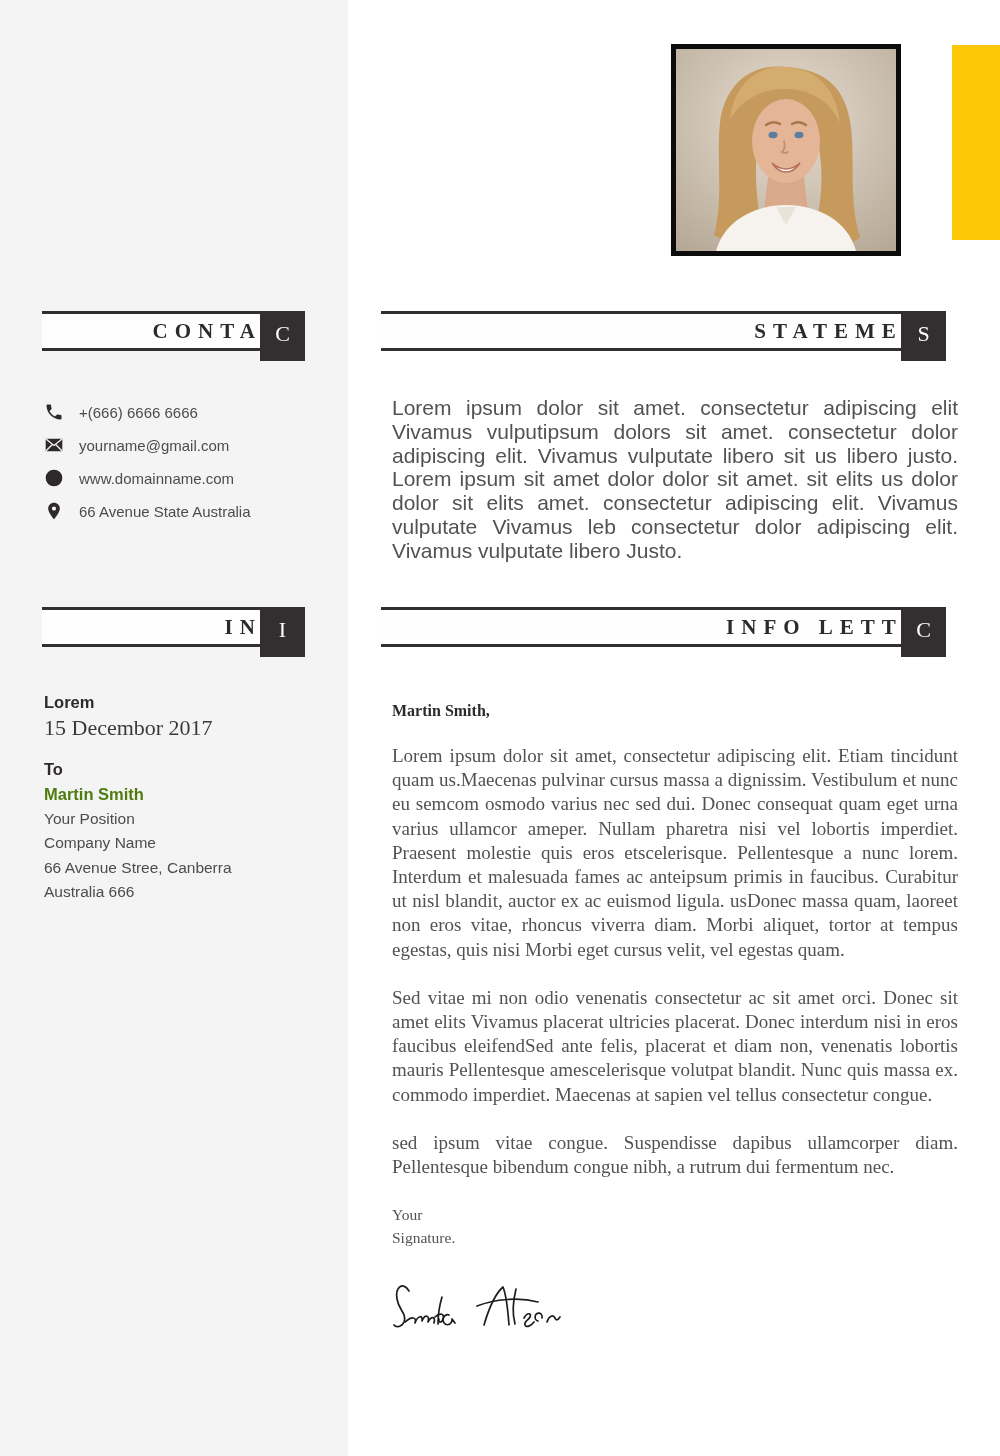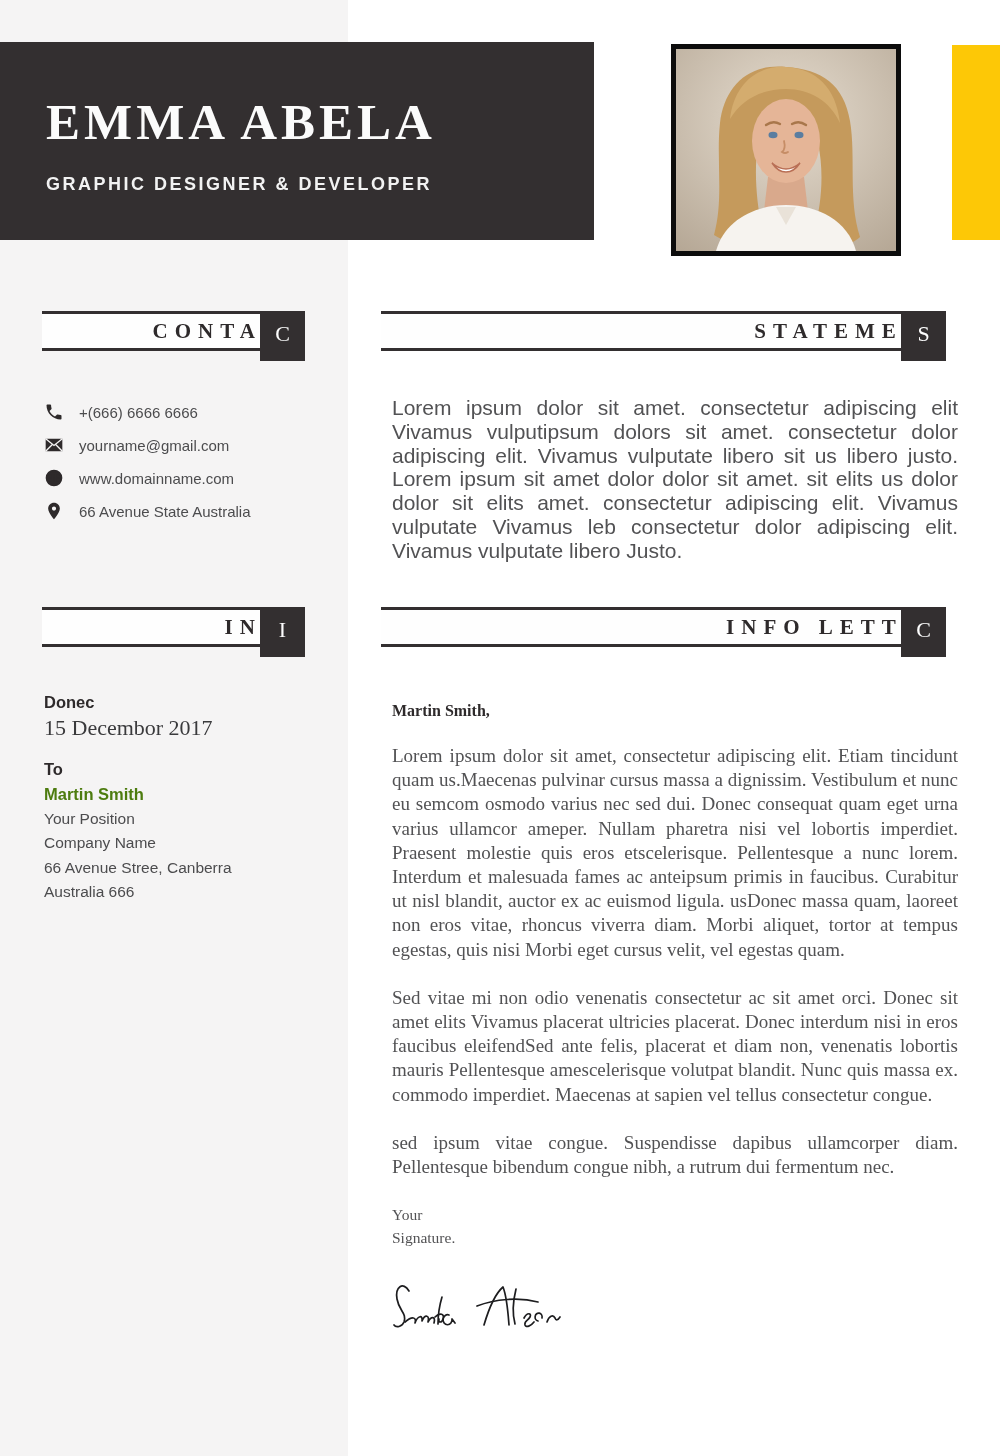--- a/index.html
+++ b/index.html
@@ -81,24 +81,20 @@
   .closing { font-size:15.5px; line-height:23px; color:#525254; margin-top:3px; }
   .signature { margin-top:26px; width:185px; height:62px; }
   .signature svg { display:block; width:185px; height:62px; }
 </style>
 </head>
 <body>
 
 <div class="page">
   <div class="sidebar-bg"></div>
 
-  <div class="dark-header">
-    <div class="name">EMMA ABELA</div>
-    <div class="job-title">GRAPHIC DESIGNER &amp; DEVELOPER</div>
-  </div>
 
   <div class="photo-frame">
     <svg viewBox="0 0 220 202" preserveAspectRatio="none">
       <defs>
         <radialGradient id="bgGrad" cx="50%" cy="35%" r="80%">
           <stop offset="0%" stop-color="#e6ddd0"></stop>
           <stop offset="100%" stop-color="#b6a896"></stop>
         </radialGradient>
       </defs>
       <rect x="0" y="0" width="220" height="202" fill="url(#bgGrad)"></rect>
@@ -163,21 +159,21 @@
       <span class="contact-text">66 Avenue State Australia</span>
     </div>
   </div>
 
   <div class="bar sidebar-bar" style="top:607px;">
     <span class="bar-title">INFO</span>
     <span class="bar-initial">I</span>
   </div>
 
   <div class="info-block">
-    <div class="info-label">Donec</div>
+    <div class="info-label">Lorem</div>
     <div class="info-date">15 Decembor 2017</div>
     <div class="info-label">To</div>
     <div class="info-name">Martin Smith</div>
     <div class="info-line">Your Position</div>
     <div class="info-line">Company Name</div>
     <div class="info-line">66 Avenue Stree, Canberra</div>
     <div class="info-line">Australia 666</div>
   </div>
 
   <div class="bar main-bar" style="top:311px;">

